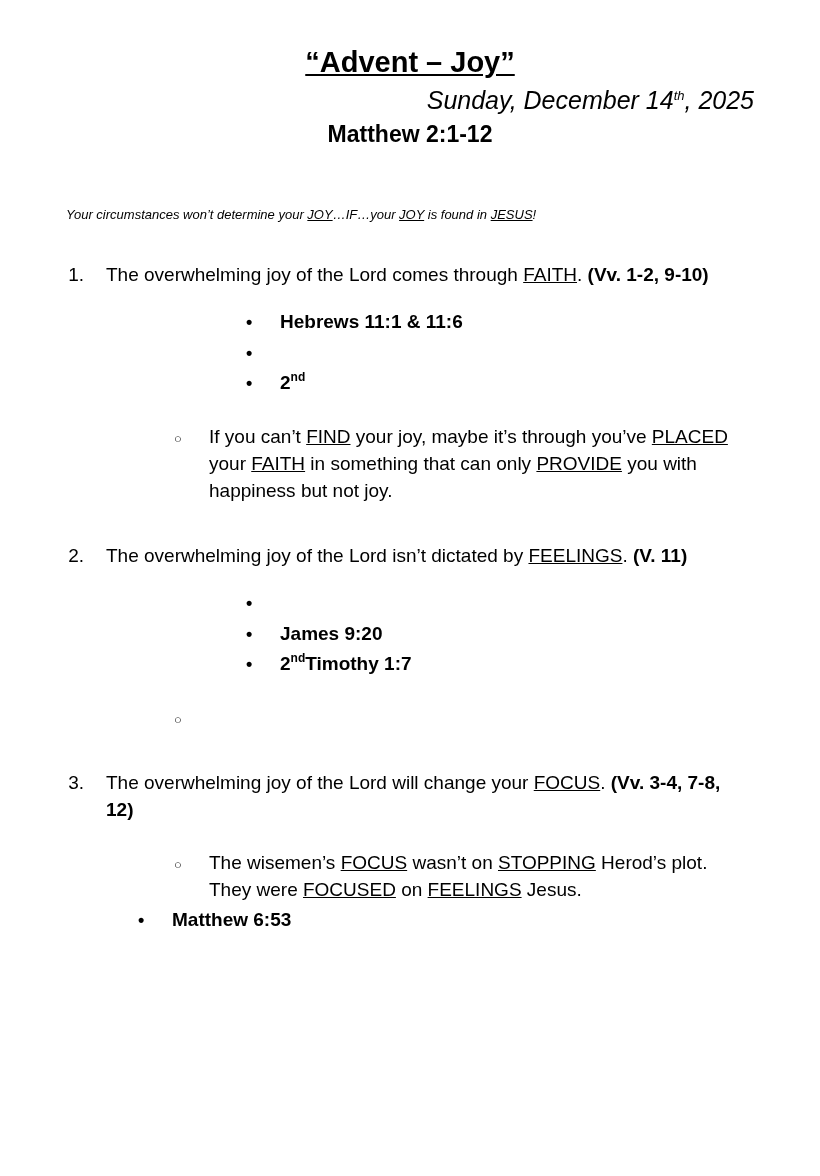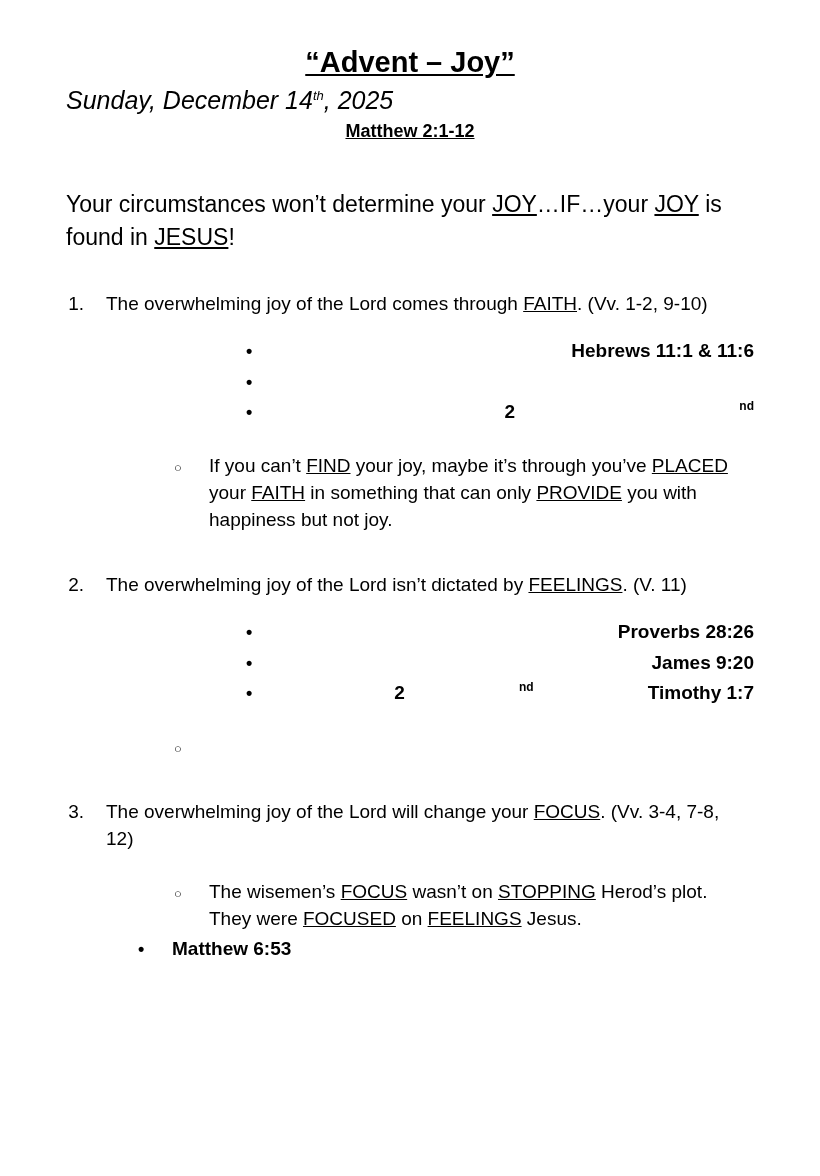--- a/index.html
+++ b/index.html
@@ -26,44 +26,44 @@
     font-size: 29px;
     font-weight: bold;
     letter-spacing: 0px;
     margin: 0;
     line-height: 1.25;
   }
   .title u {
     text-decoration: underline;
   }
   .subtitle {
-    text-align: left;
+    text-align: right;
     font-size: 25px;
     font-style: italic;
     margin: 5px 0 0 0;
     line-height: 1.2;
   }
   .subtitle sup {
     font-size: 13px;
     vertical-align: super;
     font-style: italic;
   }
   .scripture-ref {
     text-align: center;
-    font-size: 18px;
+    font-size: 23px;
     font-weight: bold;
     margin: 6px 0 8px 0;
     line-height: 1.2;
-    text-decoration: underline;
   }
   .intro {
-    margin-top: 45px;
-    font-size: 23px;
+    margin-top: 57px;
+    font-size: 13px;
     line-height: 1.42;
     max-width: 660px;
+    font-style: italic;
   }
   u.ul {
     text-decoration: underline;
   }
   ol.points {
     list-style: none;
     margin: 0;
     padding: 0;
   }
   .point {
@@ -77,35 +77,34 @@
     flex: 0 0 40px;
     text-align: right;
     padding-right: 22px;
     box-sizing: border-box;
   }
   .point-text {
     flex: 1 1 auto;
     max-width: 615px;
   }
   .point-text b {
-    font-weight: normal;
+    font-weight: bold;
     margin-top: 25px;
   }
   .verse-list {
     list-style: none;
     margin: 18px 0 0 0;
     padding: 0;
   }
   .verse-item {
     display: flex;
     font-size: 19px;
     font-weight: bold;
     line-height: 1.6;
     padding-left: 180px;
-    justify-content: space-between;
   }
   .verse-bullet {
     width: 34px;
     flex: 0 0 34px;
   }
   .verse-bullet::before {
     content: "\2022";
     font-size: 18px;
   }
   .verse-item sup {
@@ -185,21 +184,20 @@
     </li>
 
     <li>
       <div class="point">
         <div class="point-num">2.</div>
         <div class="point-text"><span>The overwhelming joy of the Lord isn’t dictated by </span><u class="ul">FEELINGS</u><span>.  </span><b>(V. 11)</b></div>
       </div>
       <ul class="verse-list">
         <li class="verse-item">
             <span class="verse-bullet"></span>
-            <span>Proverbs 28:26</span>
           </li>
         <li class="verse-item">
             <span class="verse-bullet"></span>
             <span>James 9:20</span>
           </li>
         <li class="verse-item">
             <span class="verse-bullet"></span>
             <span>2</span>
             <sup>nd</sup>
             <span> Timothy 1:7</span>

